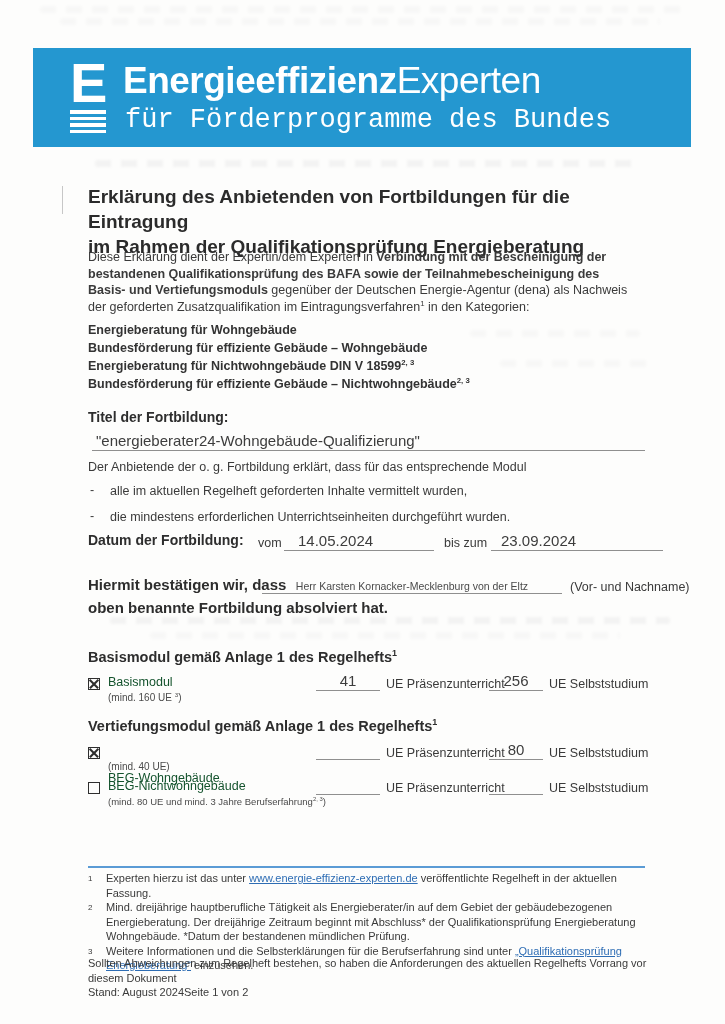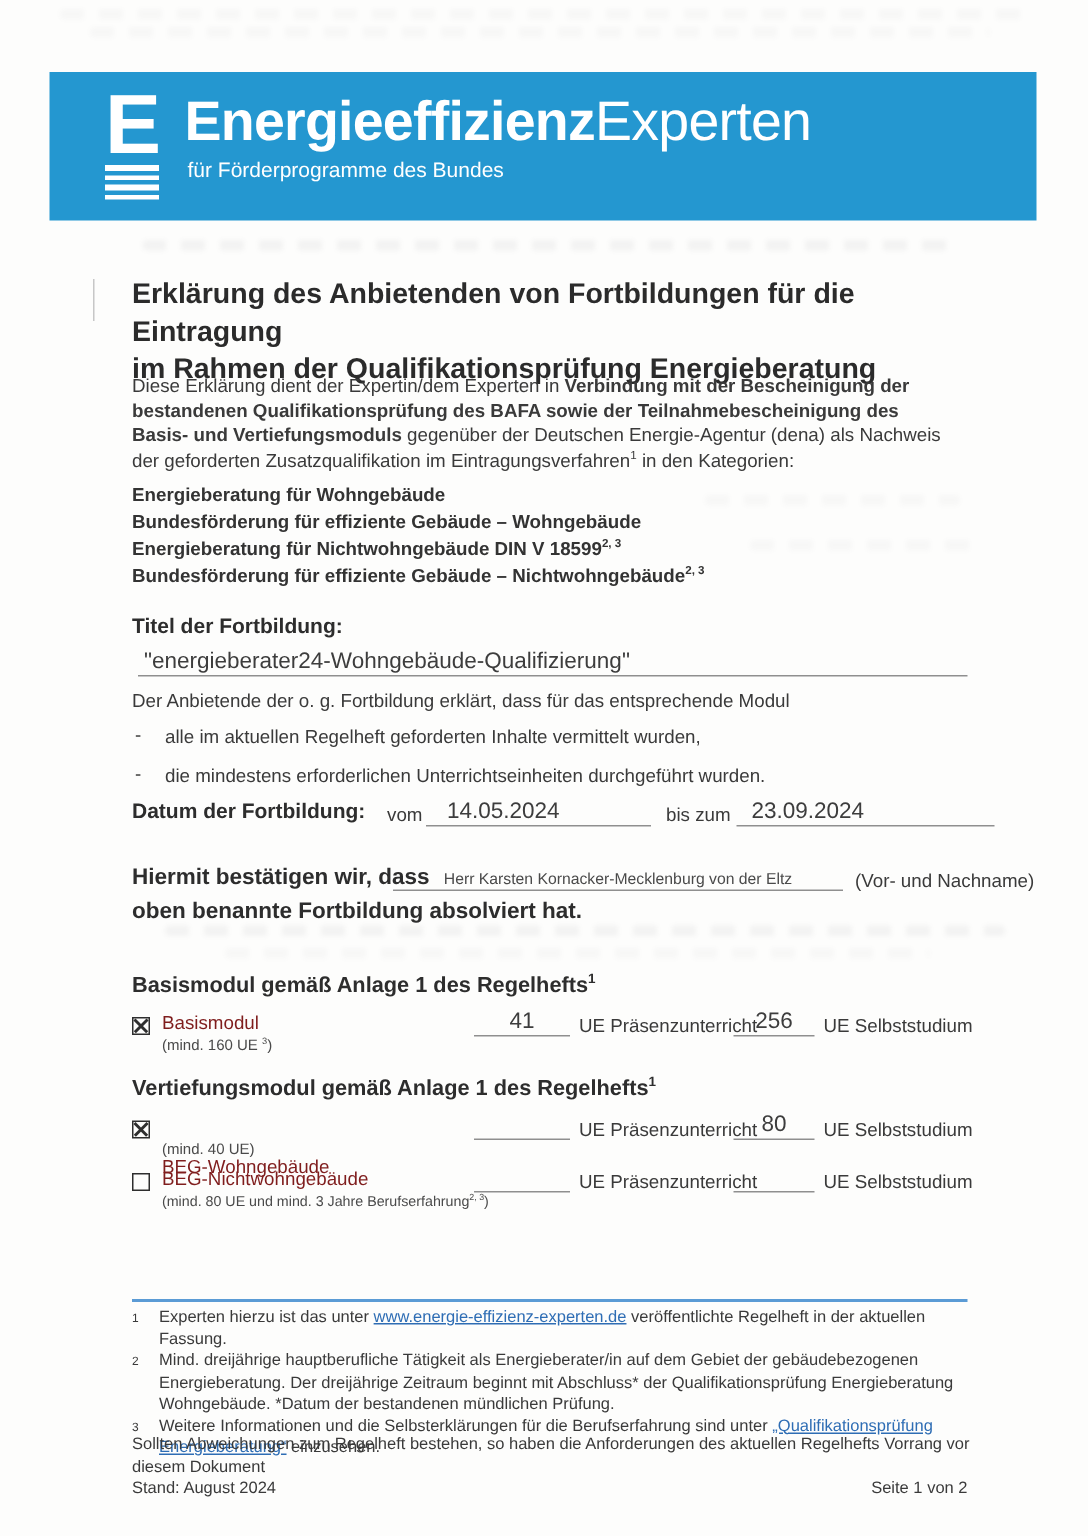--- a/index.html
+++ b/index.html
@@ -29,21 +29,21 @@
     left:33px;top:48px;width:658px;height:99px;
     background:#2497d0;
   }
   .logo{left:37px;top:12px;width:40px;color:#fff;}
   .logo-e{font-size:56px;font-weight:700;line-height:46px;letter-spacing:-2px;}
   .logo-lines{margin-top:4px;width:36px;}
   .logo-lines div{height:3.5px;background:#fff;margin-bottom:3px;}
   .brand{left:90px;top:12px;color:#fff;font-size:37px;line-height:42px;letter-spacing:-0.5px;white-space:nowrap;}
   .brand b{font-weight:700;}
   .brand span{font-weight:400;}
-  .brand-sub{left:92px;top:57px;color:#fff;font-size:14px;font-weight:400;white-space:nowrap;}
+  .brand-sub{left:92px;top:57px;color:#fff;font-size:27px;font-weight:400;white-space:nowrap;font-family:Liberation Mono, monospace;}
 
   
   .doc-title{
     left:88px;top:184px;width:575px;
     font-size:19px;font-weight:700;color:#2b2b2b;line-height:25px;
   }
   .body-text{font-size:12.5px;line-height:16.5px;color:#3a3a3a;}
   .intro{left:88px;top:249px;width:552px;}
   .cats{left:88px;top:321px;width:552px;font-weight:700;line-height:18px;color:#333;}
   sup{font-size:.62em;line-height:0;}
@@ -65,33 +65,33 @@
 
   
   .checkbox{position:absolute;width:10px;height:10px;border:1.6px solid #2e2e2e;}
   .checkbox.checked::before,
   .checkbox.checked::after{
     content:"";position:absolute;left:-1px;top:4.2px;width:12px;height:1.6px;background:#2e2e2e;
   }
   .checkbox.checked::before{transform:rotate(45deg);}
   .checkbox.checked::after{transform:rotate(-45deg);}
 
-  .module-label{font-size:12.5px;color:#7f1d1d;white-space:nowrap;}
+  .module-label{font-size:12.5px;color:#14532d;white-space:nowrap;}
   .module-sub{font-size:10px;color:#4a4a4a;white-space:nowrap;}
   .ue-label{font-size:12.5px;color:#3a3a3a;white-space:nowrap;}
 
   
   .rule{left:88px;top:866px;width:557px;border-top:2px solid #5b9bd5;}
   .footnotes{left:88px;top:871px;width:560px;font-size:11px;line-height:14.5px;color:#3a3a3a;}
   .fn{display:flex;}
   .fn .mk{width:18px;flex:0 0 18px;font-size:8px;padding-top:1px;}
   .fn .tx{flex:1;}
   a.fnlink{color:#2e6db4;text-decoration:underline;cursor:pointer;}
   .foot-note{left:88px;top:956px;width:592px;font-size:11px;line-height:14.5px;color:#3a3a3a;}
-  .foot-row{left:88px;top:986px;width:557px;display:flex;justify-content:space-between;font-size:11px;color:#3a3a3a;}
+  .foot-row{left:88px;top:986px;width:557px;display:flex;font-size:11px;color:#3a3a3a;}
 
   .scan-tick{position:absolute;background:#9a9a9a;opacity:.55;}
 </style>
 </head>
 <body>
 
 <div class="smudge light" style="left:40px;top:6px;width:650px;"></div>
 <div class="smudge light" style="left:60px;top:18px;width:600px;"></div>
 <div class="smudge" style="left:95px;top:160px;width:545px;"></div>
 <div class="smudge light" style="left:470px;top:330px;width:170px;"></div>

